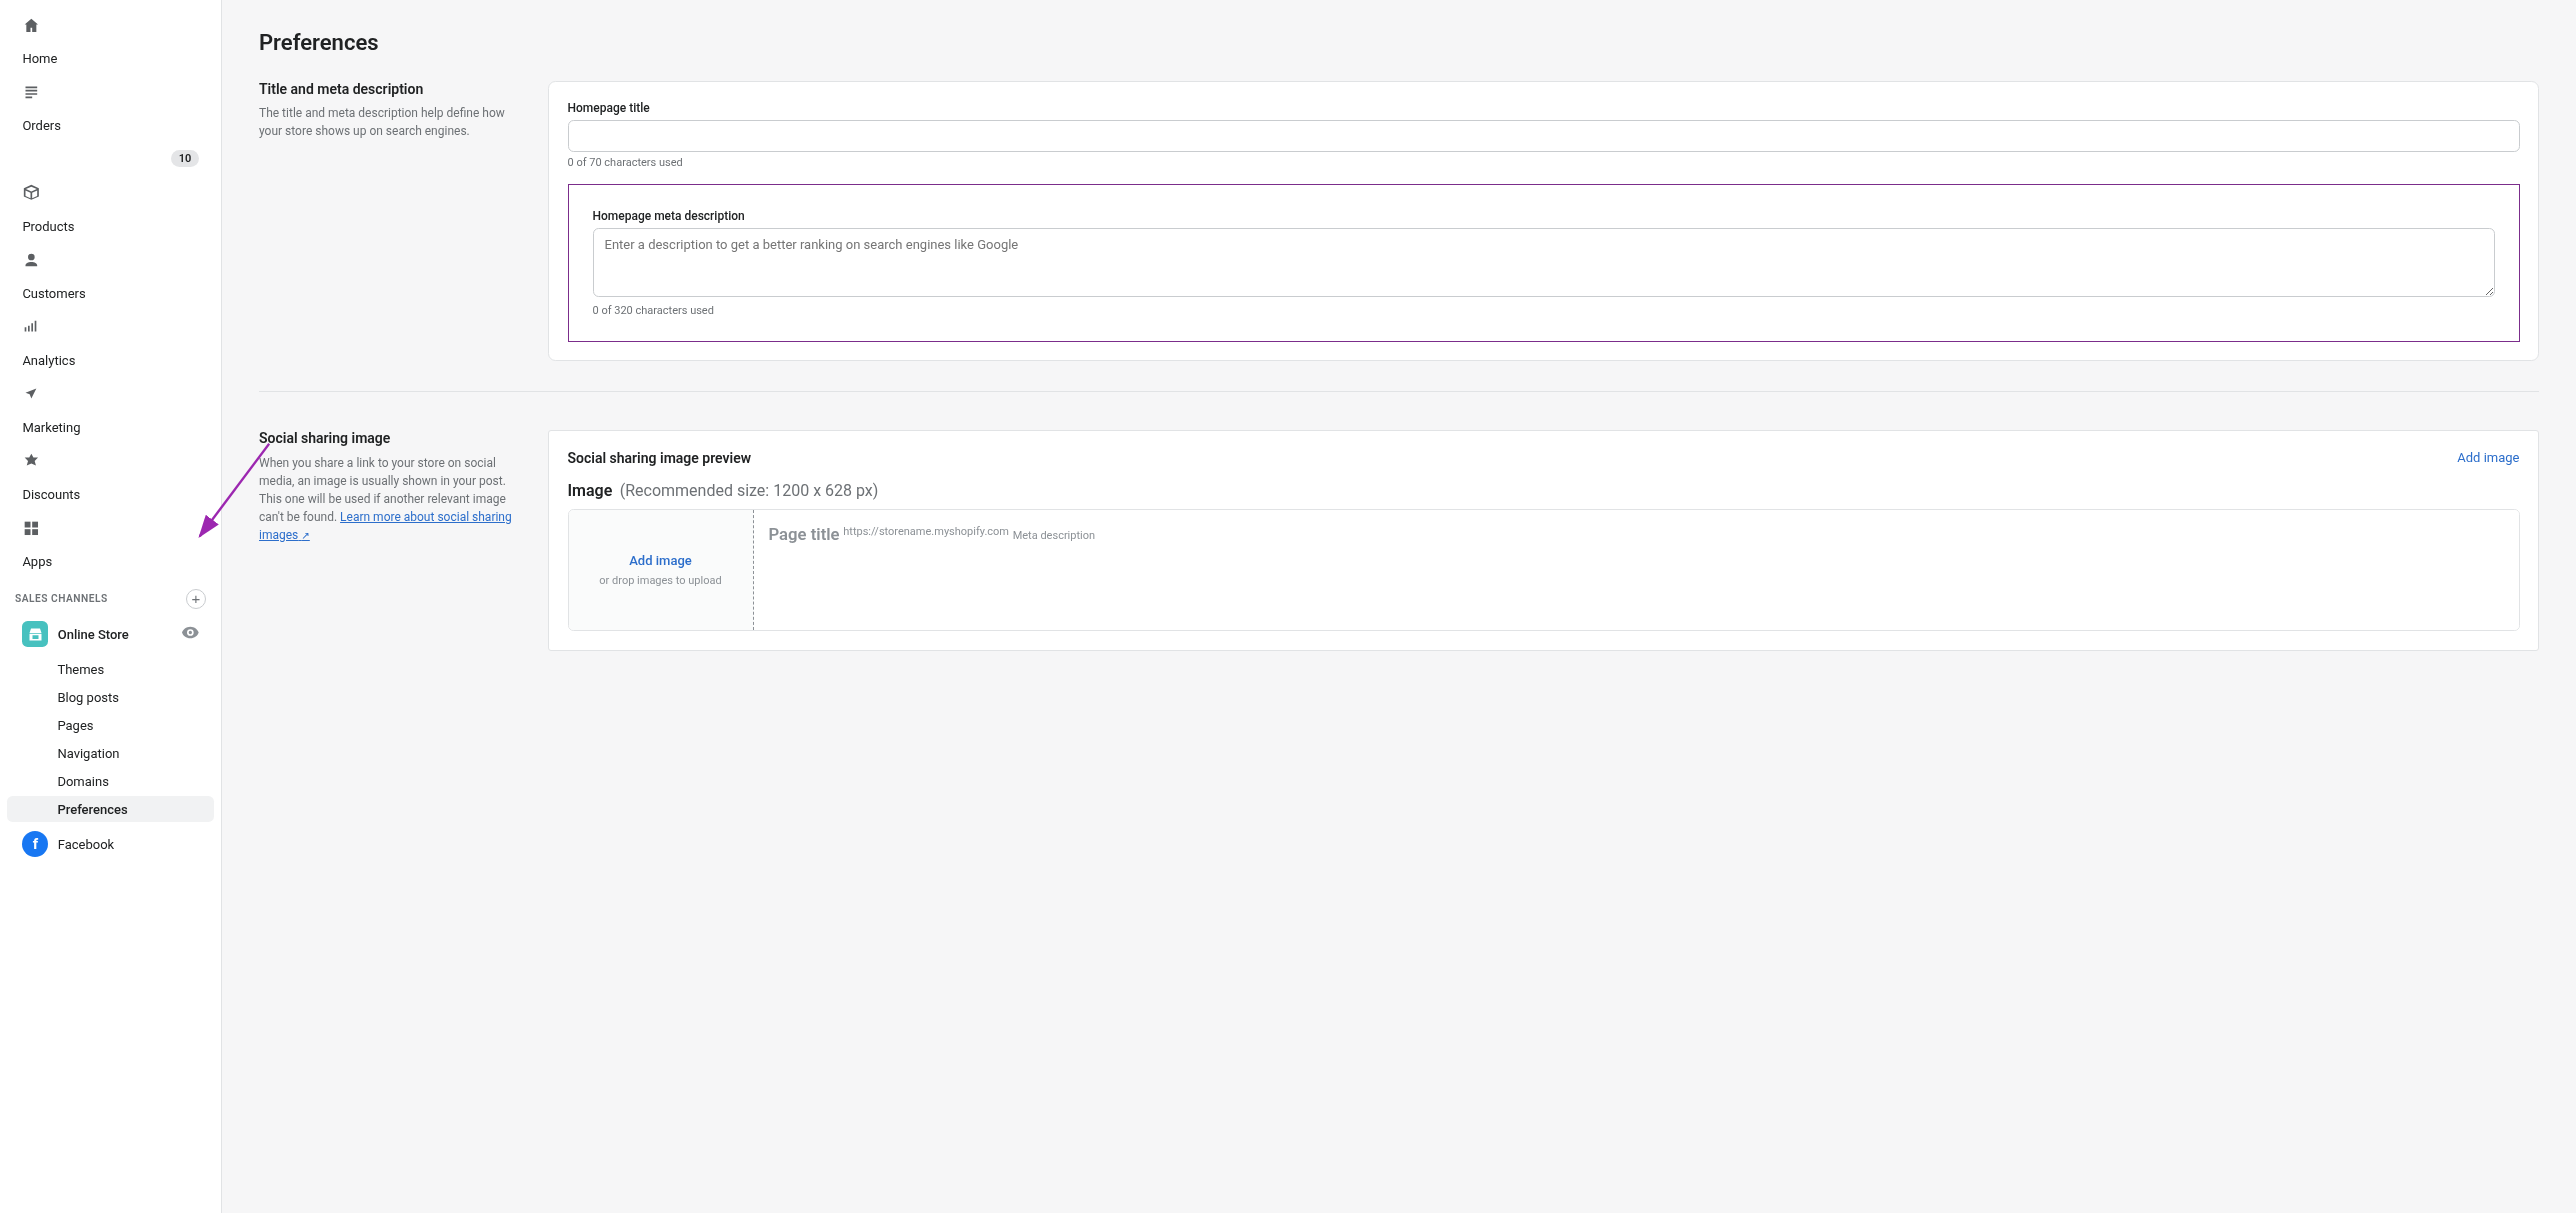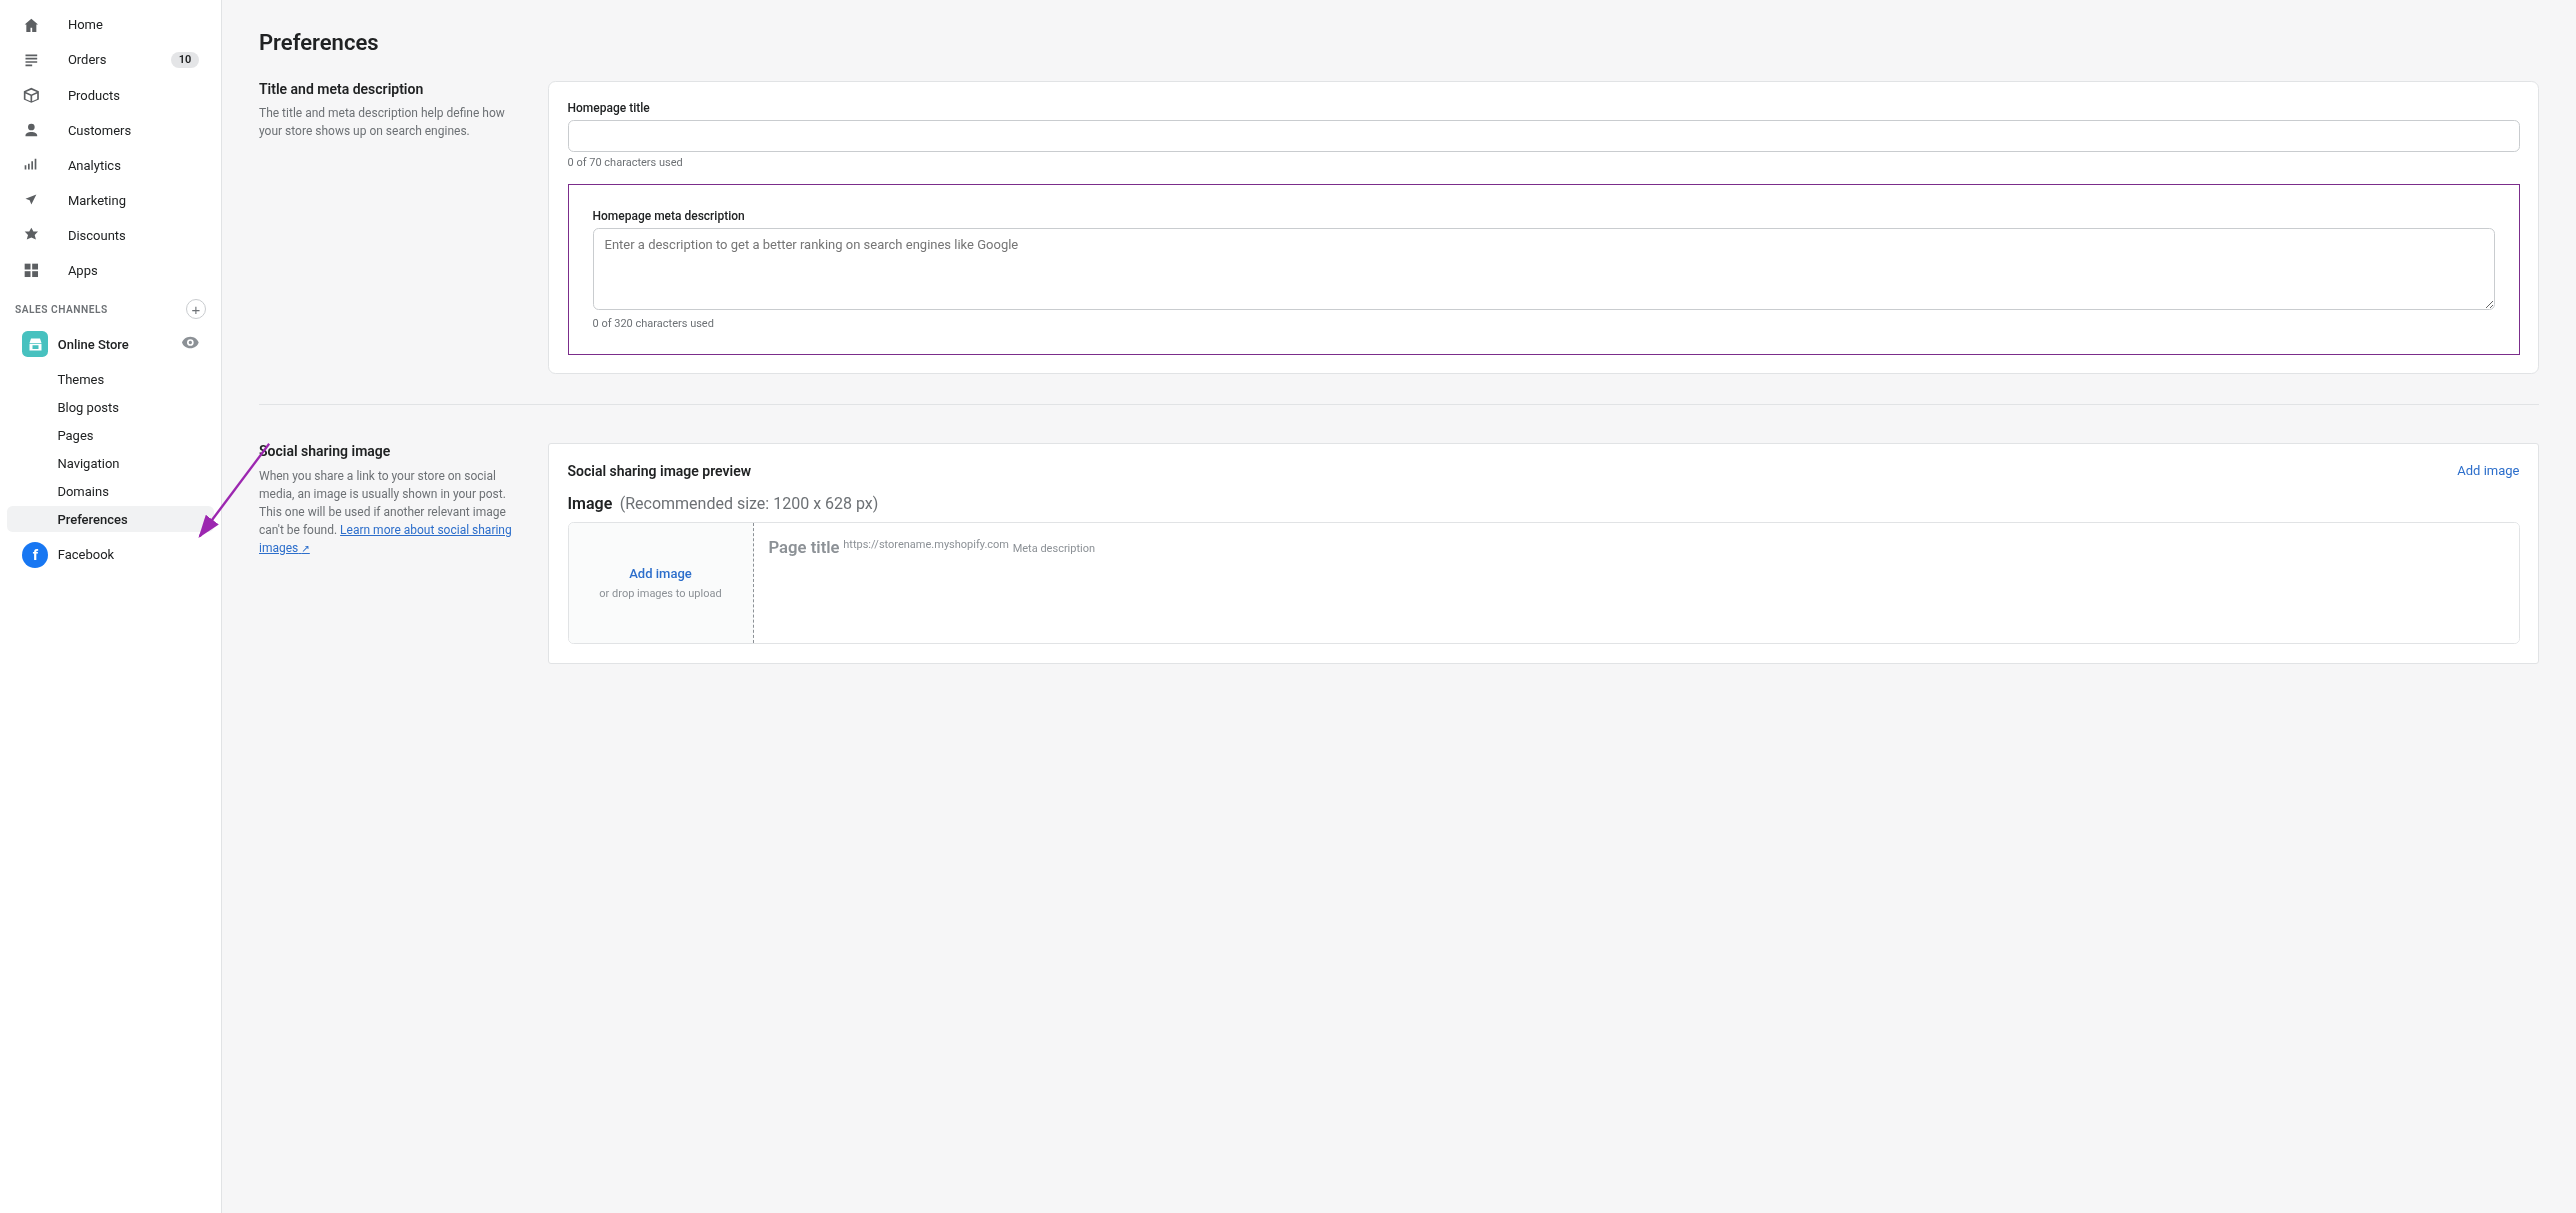--- a/index.html
+++ b/index.html
@@ -20,30 +20,30 @@
       background: #fff;
       border-right: 0.9px solid #e1e3e5;
       display: flex;
       flex-direction: column;
       overflow-y: auto;
       padding: 7.4px 0;
     }
 
     .sidebar-item {
       display: flex;
-      align-items: center;
-      gap: 27px;
+      gap: 17px;
       padding: 7.4px 15px;
       cursor: pointer;
       color: #202223;
       font-size: 13px;
       font-weight: 400;
       border-radius: 5.6px;
       margin: 0.9px 7.4px;
       text-decoration: none;
+      flex-direction: column;
     }
     .sidebar-item .icon {
       width: 18.5px;
       height: 18.5px;
       display: flex;
       align-items: center;
       justify-content: center;
       flex-shrink: 0;
       color: #5c5f62;
     }
@@ -233,21 +233,21 @@
 
     .meta-field-wrapper {
       border: 1.9px solid #7b2d8b;
       border-radius: 0;
       padding: 24px;
       margin-top: 15px;
     }
 
     .meta-textarea {
       width: 100%;
-      height: 82px;
+      height: 69px;
       padding: 7.4px 11px;
       border: 0.9px solid #c9cccf;
       border-radius: 5.6px;
       font-size: 13px;
       color: #a16207;
       background: #fff;
       resize: vertical;
       outline: none;
       font-family: inherit;
     }

